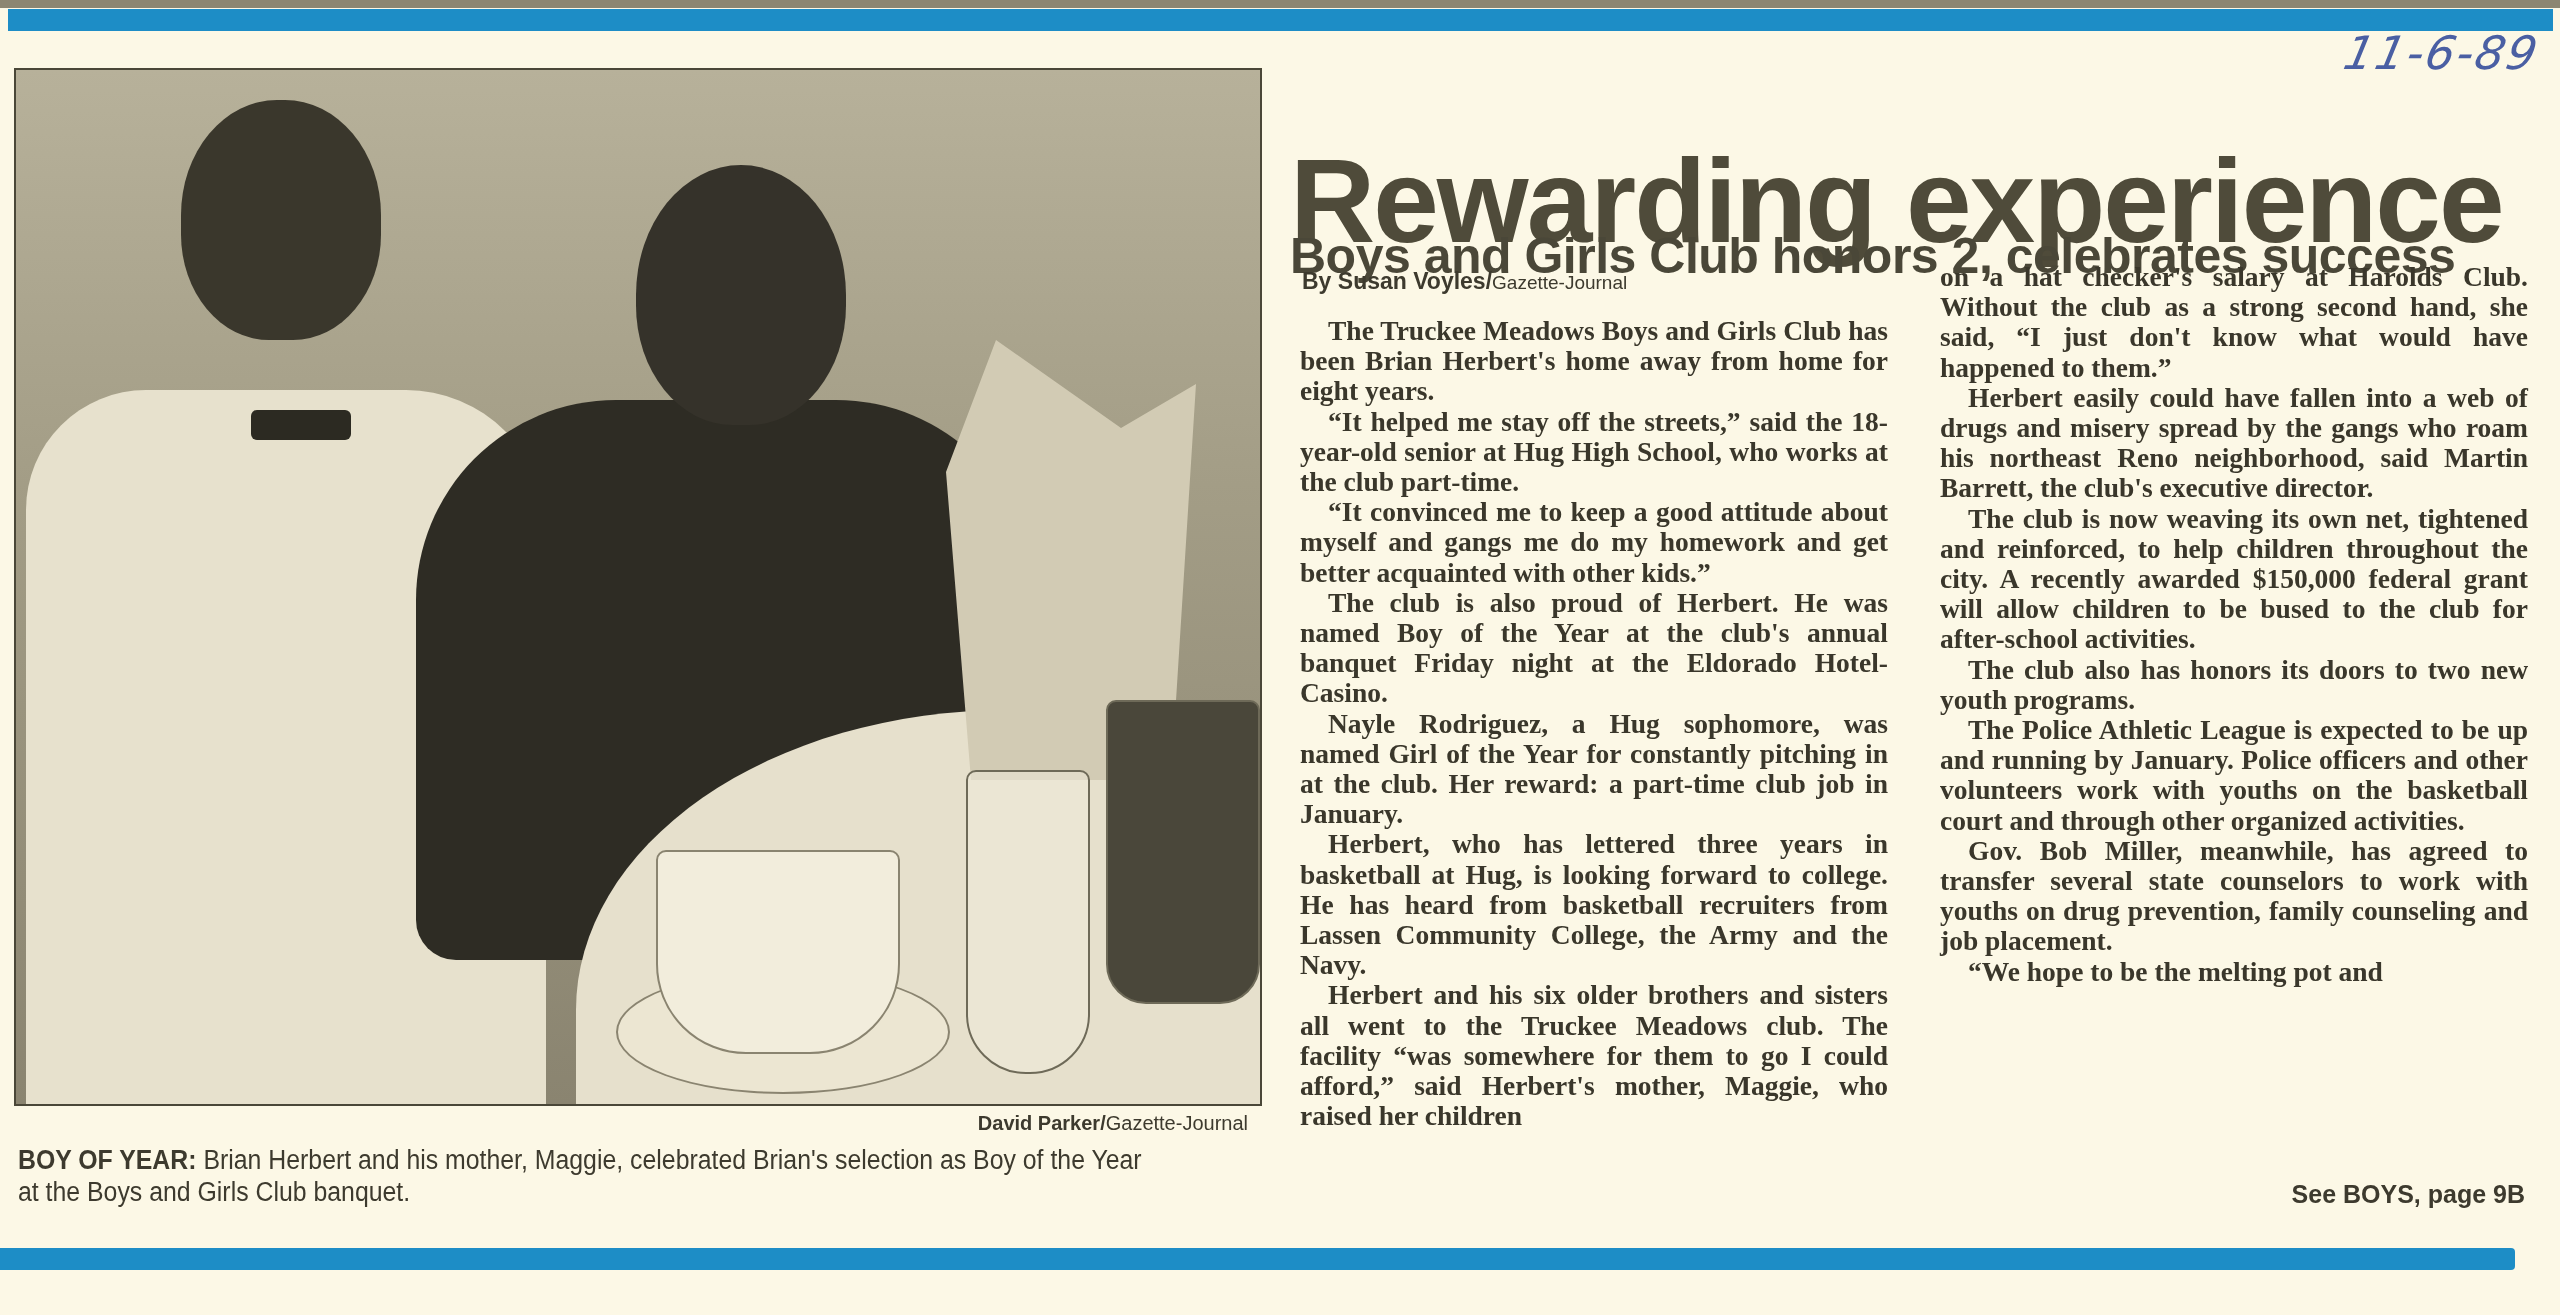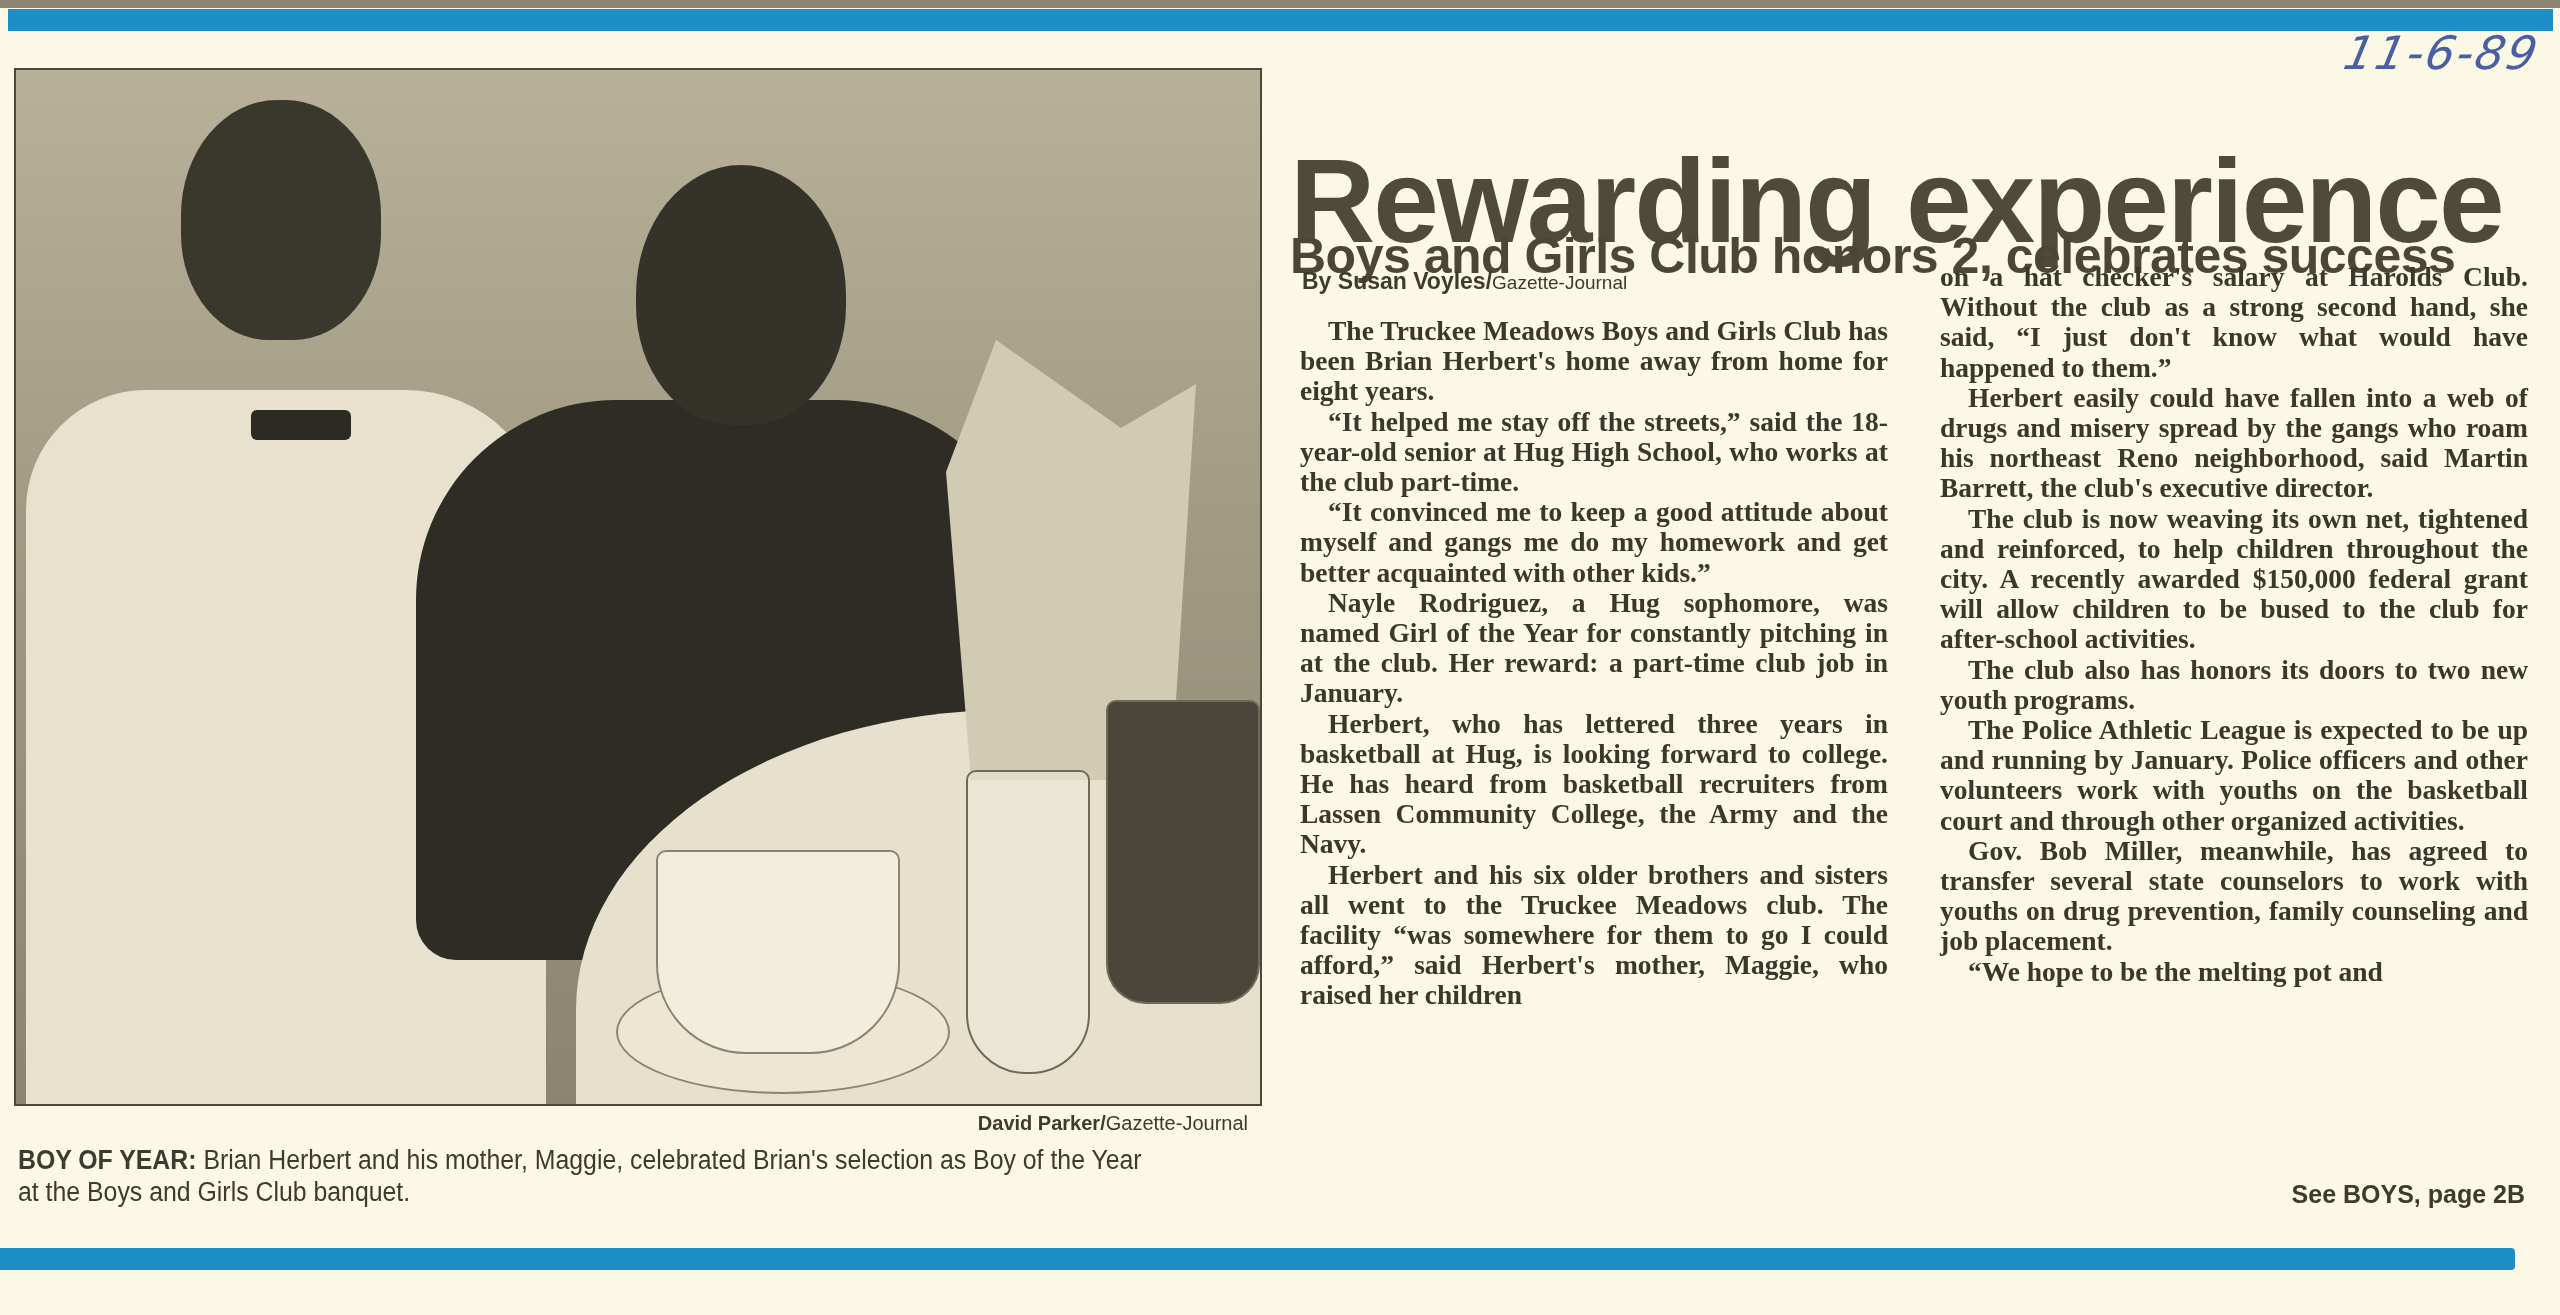--- a/index.html
+++ b/index.html
@@ -78,30 +78,31 @@
 <div class="date">11-6-89</div>
 <h1 class="headline">Rewarding experience</h1>
 <h2 class="subhead">Boys and Girls Club honors 2, celebrates success</h2>
 
 <div class="byline"><b>By Susan Voyles/</b><span class="org">Gazette-Journal</span></div>
 
 <div class="col col1">
   <p>The Truckee Meadows Boys and Girls Club has been Brian Herbert's home away from home for eight years.</p>
   <p>“It helped me stay off the streets,” said the 18-year-old senior at Hug High School, who works at the club part-time.</p>
   <p>“It convinced me to keep a good attitude about myself and gangs me do my homework and get better acquainted with other kids.”</p>
+  <p>The club is also proud of Herbert. He was named Boy of the Year at the club's annual banquet Friday night at the Eldorado Hotel-Casino.</p>
   <p>Nayle Rodriguez, a Hug sophomore, was named Girl of the Year for constantly pitching in at the club. Her reward: a part-time club job in January.</p>
   <p>Herbert, who has lettered three years in basketball at Hug, is looking forward to college. He has heard from basketball recruiters from Lassen Community College, the Army and the Navy.</p>
   <p>Herbert and his six older brothers and sisters all went to the Truckee Meadows club. The facility “was somewhere for them to go I could afford,” said Herbert's mother, Maggie, who raised her children</p>
 </div>
 
 <div class="col col2">
   <p class="noindent">on a hat checker's salary at Harolds Club. Without the club as a strong second hand, she said, “I just don't know what would have happened to them.”</p>
   <p>Herbert easily could have fallen into a web of drugs and misery spread by the gangs who roam his northeast Reno neighborhood, said Martin Barrett, the club's executive director.</p>
   <p>The club is now weaving its own net, tightened and reinforced, to help children throughout the city. A recently awarded $150,000 federal grant will allow children to be bused to the club for after-school activities.</p>
   <p>The club also has honors its doors to two new youth programs.</p>
   <p>The Police Athletic League is expected to be up and running by January. Police officers and other volunteers work with youths on the basketball court and through other organized activities.</p>
   <p>Gov. Bob Miller, meanwhile, has agreed to transfer several state counselors to work with youths on drug prevention, family counseling and job placement.</p>
   <p>“We hope to be the melting pot and</p>
 </div>
 
-<div class="seeboys">See BOYS, page 2B</div>
+<div class="seeboys">See BOYS, page 9B</div>
 
 <div class="rule-bottom"></div>
 
 </body></html>

